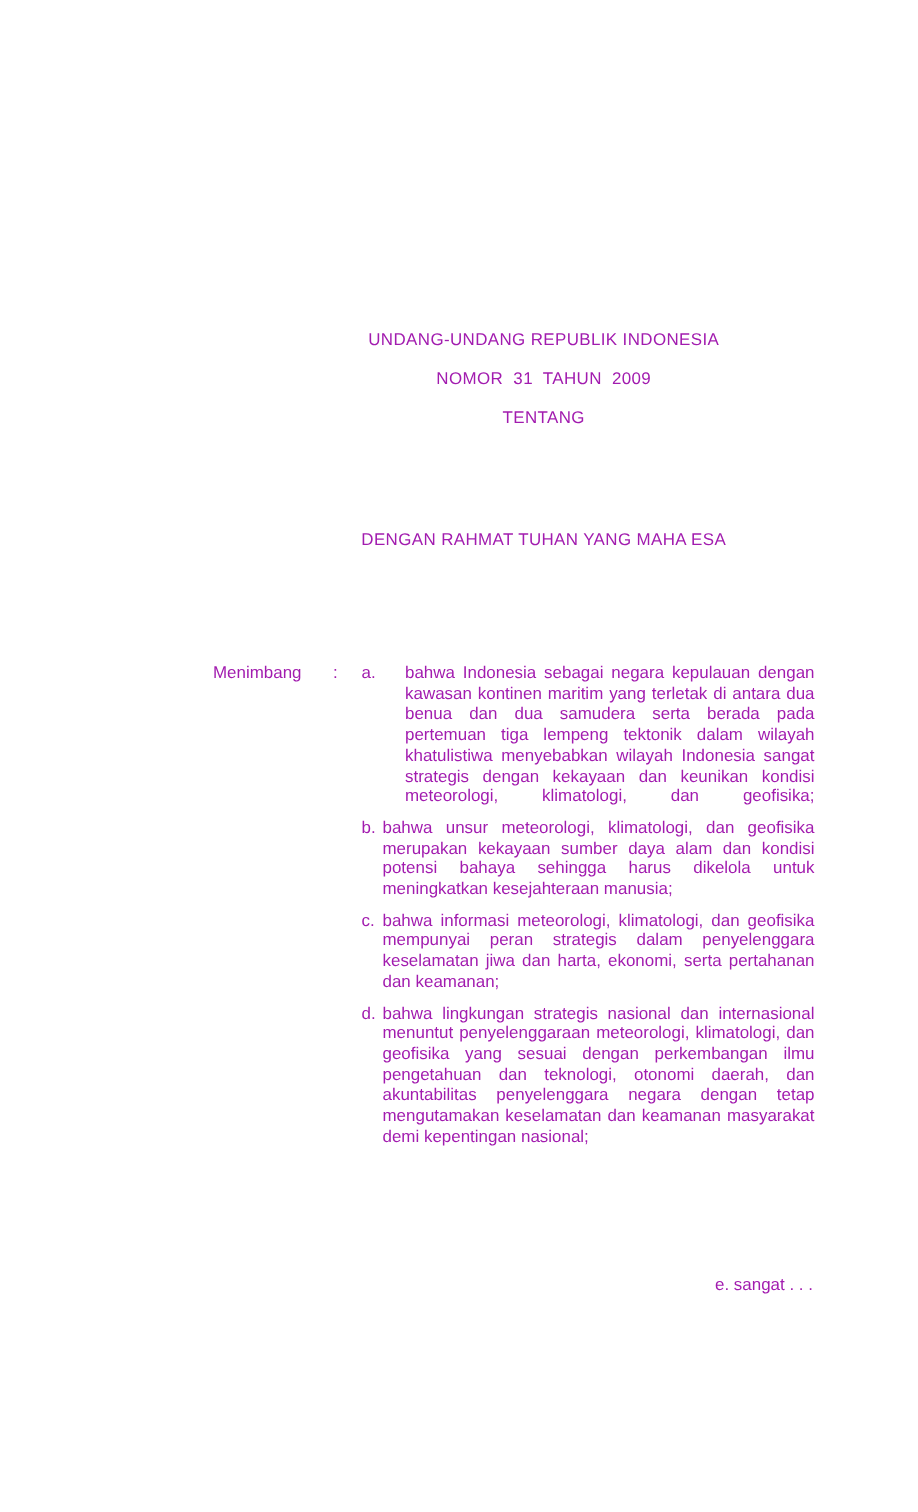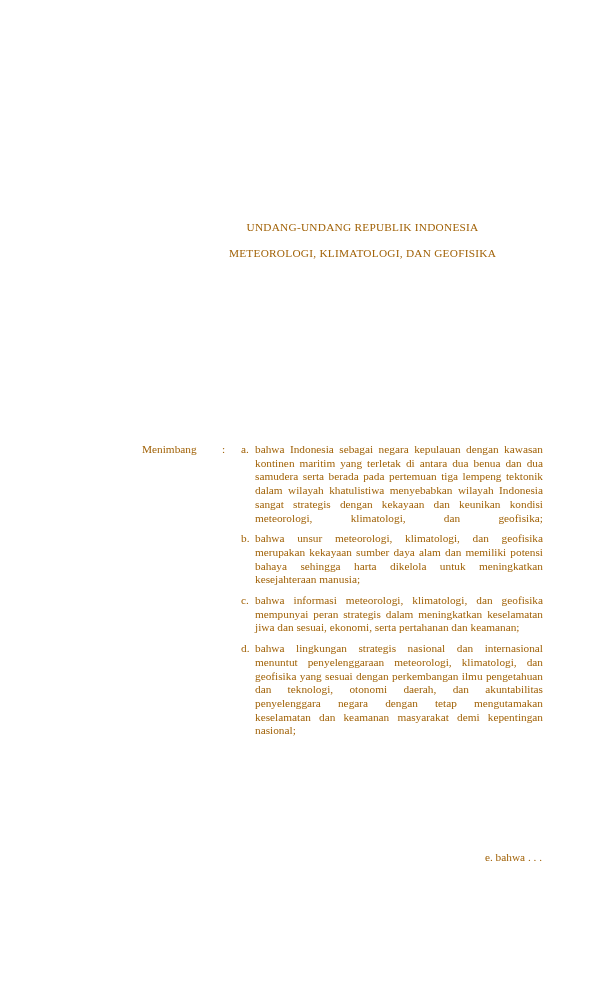--- a/index.html
+++ b/index.html
@@ -8,22 +8,22 @@
     padding: 0;
     background: #ffffff;
   }
   .page {
     position: relative;
     width: 554px;
     height: 1008px;
     background: #ffffff;
     margin: 0 auto;
     overflow: hidden;
-    font-family: Liberation Serif, serif;
-    color: #a16207;
+    font-family: Liberation Sans, sans-serif;
+    color: #a21caf;
     -webkit-font-smoothing: antialiased;
   }
 
   
   .title-block {
     position: absolute;
     left: 106px;
     top: 214px;
     width: 455px;
     text-align: center;
@@ -94,20 +94,21 @@
   .clause-text {
     font-size: 11.3px;
     line-height: 13.7px;
     text-align: justify;
     text-justify: inter-word;
     hyphens: none;
   }
   
   .clause-text.justify-last {
     text-align-last: justify;
+    margin-left: 15px;
   }
 
   
   .catchword {
     position: absolute;
     left: 225px;
     top: 851px;
     width: 288px;
     text-align: right;
     font-size: 11.3px;
@@ -115,50 +116,52 @@
     white-space: pre;
   }
 </style>
 </head>
 <body>
 
 <div class="page">
 
   <div class="title-block">
     <div class="title-line">UNDANG-UNDANG REPUBLIK INDONESIA</div>
-    <div class="title-line">METEOROLOGI, KLIMATOLOGI, DAN GEOFISIKA</div>
+    <div class="title-line">NOMOR  31  TAHUN  2009</div>
+    <div class="title-line">TENTANG</div>
   </div>
 
   <div class="enactment-block">
+    <div class="enactment-line">DENGAN RAHMAT TUHAN YANG MAHA ESA</div>
   </div>
 
   <div class="considering">
     <div class="considering-head">Menimbang</div>
     <div class="considering-colon">:</div>
 
     <div class="considering-list">
 
       <div class="clause">
         <span class="clause-marker">a.</span>
         <div class="clause-text justify-last">bahwa Indonesia sebagai negara kepulauan dengan kawasan kontinen maritim yang terletak di antara dua benua dan dua samudera serta berada pada pertemuan tiga lempeng tektonik dalam wilayah khatulistiwa menyebabkan wilayah Indonesia sangat strategis dengan kekayaan dan keunikan kondisi meteorologi, klimatologi, dan geofisika;</div>
       </div>
 
       <div class="clause">
         <span class="clause-marker">b.</span>
-        <div class="clause-text">bahwa unsur meteorologi, klimatologi, dan geofisika merupakan kekayaan sumber daya alam dan memiliki potensi bahaya sehingga harta dikelola untuk meningkatkan kesejahteraan manusia;</div>
+        <div class="clause-text">bahwa unsur meteorologi, klimatologi, dan geofisika merupakan kekayaan sumber daya alam dan kondisi potensi bahaya sehingga harus dikelola untuk meningkatkan kesejahteraan manusia;</div>
       </div>
 
       <div class="clause">
         <span class="clause-marker">c.</span>
-        <div class="clause-text">bahwa informasi meteorologi, klimatologi, dan geofisika mempunyai peran strategis dalam meningkatkan keselamatan jiwa dan sesuai, ekonomi, serta pertahanan dan keamanan;</div>
+        <div class="clause-text">bahwa informasi meteorologi, klimatologi, dan geofisika mempunyai peran strategis dalam penyelenggara keselamatan jiwa dan harta, ekonomi, serta pertahanan dan keamanan;</div>
       </div>
 
       <div class="clause">
         <span class="clause-marker">d.</span>
         <div class="clause-text">bahwa lingkungan strategis nasional dan internasional menuntut penyelenggaraan meteorologi, klimatologi, dan geofisika yang sesuai dengan perkembangan ilmu pengetahuan dan teknologi, otonomi daerah, dan akuntabilitas penyelenggara negara dengan tetap mengutamakan keselamatan dan keamanan masyarakat demi kepentingan nasional;</div>
       </div>
 
     </div>
   </div>
 
-  <div class="catchword">e. bahwa . . .</div>
+  <div class="catchword">e. sangat . . .</div>
 
 </div>
 
 </body></html>

